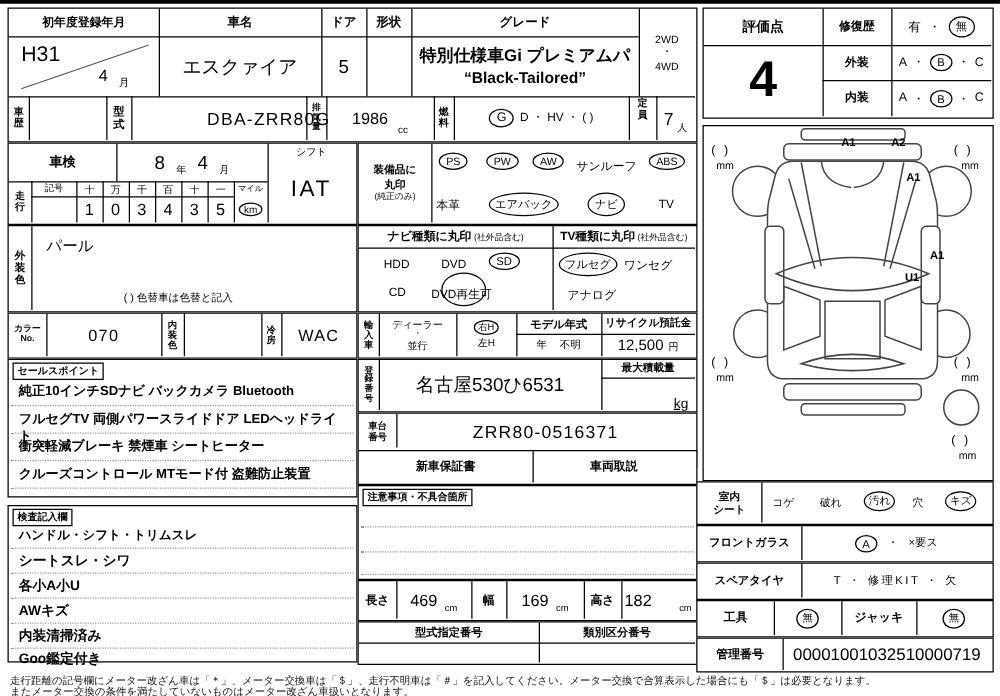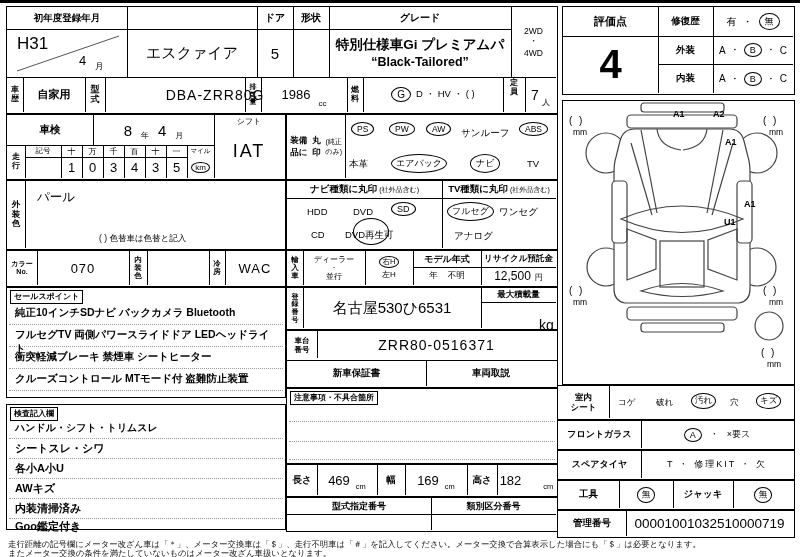--- a/index.html
+++ b/index.html
@@ -36,20 +36,21 @@
   <div class="c ctr b" style="left:0;top:0;width:120px;height:22px;font-size:9.5px;">初年度登録年月</div>
   <div class="c" style="left:0;top:22px;width:120px;height:48px;">
     <svg width="120" height="48">
         <line x1="10" y1="42" x2="112" y2="7" stroke="#555" stroke-width="1"></line>
       </svg>
     <span class="c" style="left:10px;top:5px;font-size:17px;">H31</span>
     <span class="c" style="left:72px;top:24px;font-size:13px;">4</span>
     <span class="c" style="left:88px;top:32px;font-size:8.5px;">月</span>
   </div>
 
+  <div class="c ctr b" style="left:120px;top:0;width:130px;height:22px;font-size:10px;">車名</div>
   <div class="c ctr" style="left:120px;top:22px;width:130px;height:48px;font-size:15px;">エスクァイア</div>
 
   <div class="c ctr b" style="left:250px;top:0;width:36px;height:22px;font-size:10px;">ドア</div>
   <div class="c ctr" style="left:250px;top:22px;width:36px;height:48px;font-size:15px;">5</div>
 
   <div class="c ctr b" style="left:286px;top:0;width:36px;height:22px;font-size:10px;">形状</div>
   <div class="c ctr" style="left:286px;top:22px;width:36px;height:48px;font-size:13px;"></div>
 
   <div class="c ctr b" style="left:322px;top:0;width:182px;height:22px;font-size:10px;">グレード</div>
   <div class="c ctr" style="left:322px;top:22px;width:182px;height:48px;flex-direction:column;line-height:1.3;">
@@ -69,21 +70,20 @@
   <div class="vl" style="left:238px;top:70px;height:35px;"></div>
   <div class="vl" style="left:254px;top:70px;height:35px;"></div>
   <div class="vl" style="left:340px;top:70px;height:35px;"></div>
   <div class="vl" style="left:356px;top:70px;height:35px;"></div>
   <div class="vl" style="left:496px;top:70px;height:35px;"></div>
   <div class="vl" style="left:518px;top:70px;height:35px;"></div>
 
   <div class="c ctr b" style="left:0;top:70px;width:16px;height:35px;font-size:8px;">
       <span class="vstack">車歴</span>
     </div>
-  <div class="c ctr b" style="left:16px;top:70px;width:62px;height:35px;font-size:11px;">自家用</div>
   <div class="c ctr b" style="left:78px;top:70px;width:20px;height:35px;font-size:9px;">
       <span class="vstack">型式</span>
     </div>
   <div class="c ctr" style="left:98px;top:70px;width:140px;height:35px;font-size:14px;letter-spacing:1px;margin-left:40px;">DBA-ZRR80G</div>
   <div class="c ctr b" style="left:238px;top:70px;width:16px;height:35px;font-size:7px;">
       <span class="vstack">排気量</span>
     </div>
   <div class="c ctr" style="left:254px;top:70px;width:86px;height:35px;gap:8px;">
     <span style="font-size:13px;">1986</span>
     <span class="u">cc</span>
@@ -147,21 +147,21 @@
   <div class="c ctr" style="left:180px;top:43px;width:27px;height:19px;">
     <span class="circled" style="font-size:8px;padding:0 3px;">km</span>
   </div>
 
   <div class="c ctr" style="left:207px;top:1px;width:70px;height:11px;font-size:8px;">シフト</div>
   <div class="c ctr" style="left:207px;top:12px;width:70px;height:48px;font-size:18px;letter-spacing:2px;">IAT</div>
 </div>
 
 <div class="box" style="left:286px;top:114px;width:272px;height:66px;">
   <div class="vl" style="left:58px;top:0;height:63px;"></div>
-  <div class="c ctr" style="left:0;top:0;width:58px;height:63px;flex-direction:row;line-height:1.4;">
+  <div class="c ctr" style="left:0;top:0;width:58px;height:63px;flex-direction:column;line-height:1.4;">
     <span class="b" style="font-size:8.5px;">装備品に</span>
     <span class="b" style="font-size:8.5px;">丸印</span>
     <span style="font-size:7px;">(純正のみ)</span>
   </div>
   <span class="c circled" style="left:64px;top:7px;font-size:8.5px;">PS</span>
   <span class="c circled" style="left:102px;top:7px;font-size:8.5px;">PW</span>
   <span class="c circled" style="left:139px;top:7px;font-size:8.5px;">AW</span>
   <span class="c" style="left:174px;top:12px;font-size:9.5px;">サンルーフ</span>
   <span class="c circled" style="left:232px;top:7px;font-size:8.5px;">ABS</span>
   <span class="c" style="left:62px;top:43px;font-size:9.5px;">本革</span>
@@ -266,21 +266,21 @@
 
 <div class="box" style="left:286px;top:287px;width:272px;height:43px;">
   <div class="vl" style="left:16px;top:0;height:40px;"></div>
   <div class="vl" style="left:194px;top:0;height:40px;"></div>
   <div class="hl" style="left:194px;top:14px;width:75px;"></div>
   <div class="c ctr b" style="left:0;top:0;width:16px;height:40px;font-size:7px;">
       <span class="vstack">登録番号</span>
     </div>
   <div class="c ctr" style="left:16px;top:0;width:178px;height:40px;font-size:15px;">名古屋530ひ6531</div>
   <div class="c ctr b" style="left:194px;top:0;width:75px;height:14px;font-size:8.5px;">最大積載量</div>
-  <span class="c" style="left:252px;top:29px;font-size:14px;text-decoration:underline;">kg</span>
+  <span class="c" style="left:252px;top:29px;font-size:11px;text-decoration:underline;">kg</span>
 </div>
 
 <div class="box" style="left:286px;top:330px;width:272px;height:44px;">
   <div class="vl" style="left:30px;top:0;height:27px;"></div>
   <div class="c ctr" style="left:0;top:0;width:30px;height:27px;flex-direction:column;line-height:1.2;">
     <span class="b" style="font-size:7.5px;">車台</span>
     <span class="b" style="font-size:7.5px;">番号</span>
   </div>
   <div class="c ctr" style="left:30px;top:0;width:239px;height:27px;font-size:14px;letter-spacing:1px;">ZRR80-0516371</div>
 </div>

